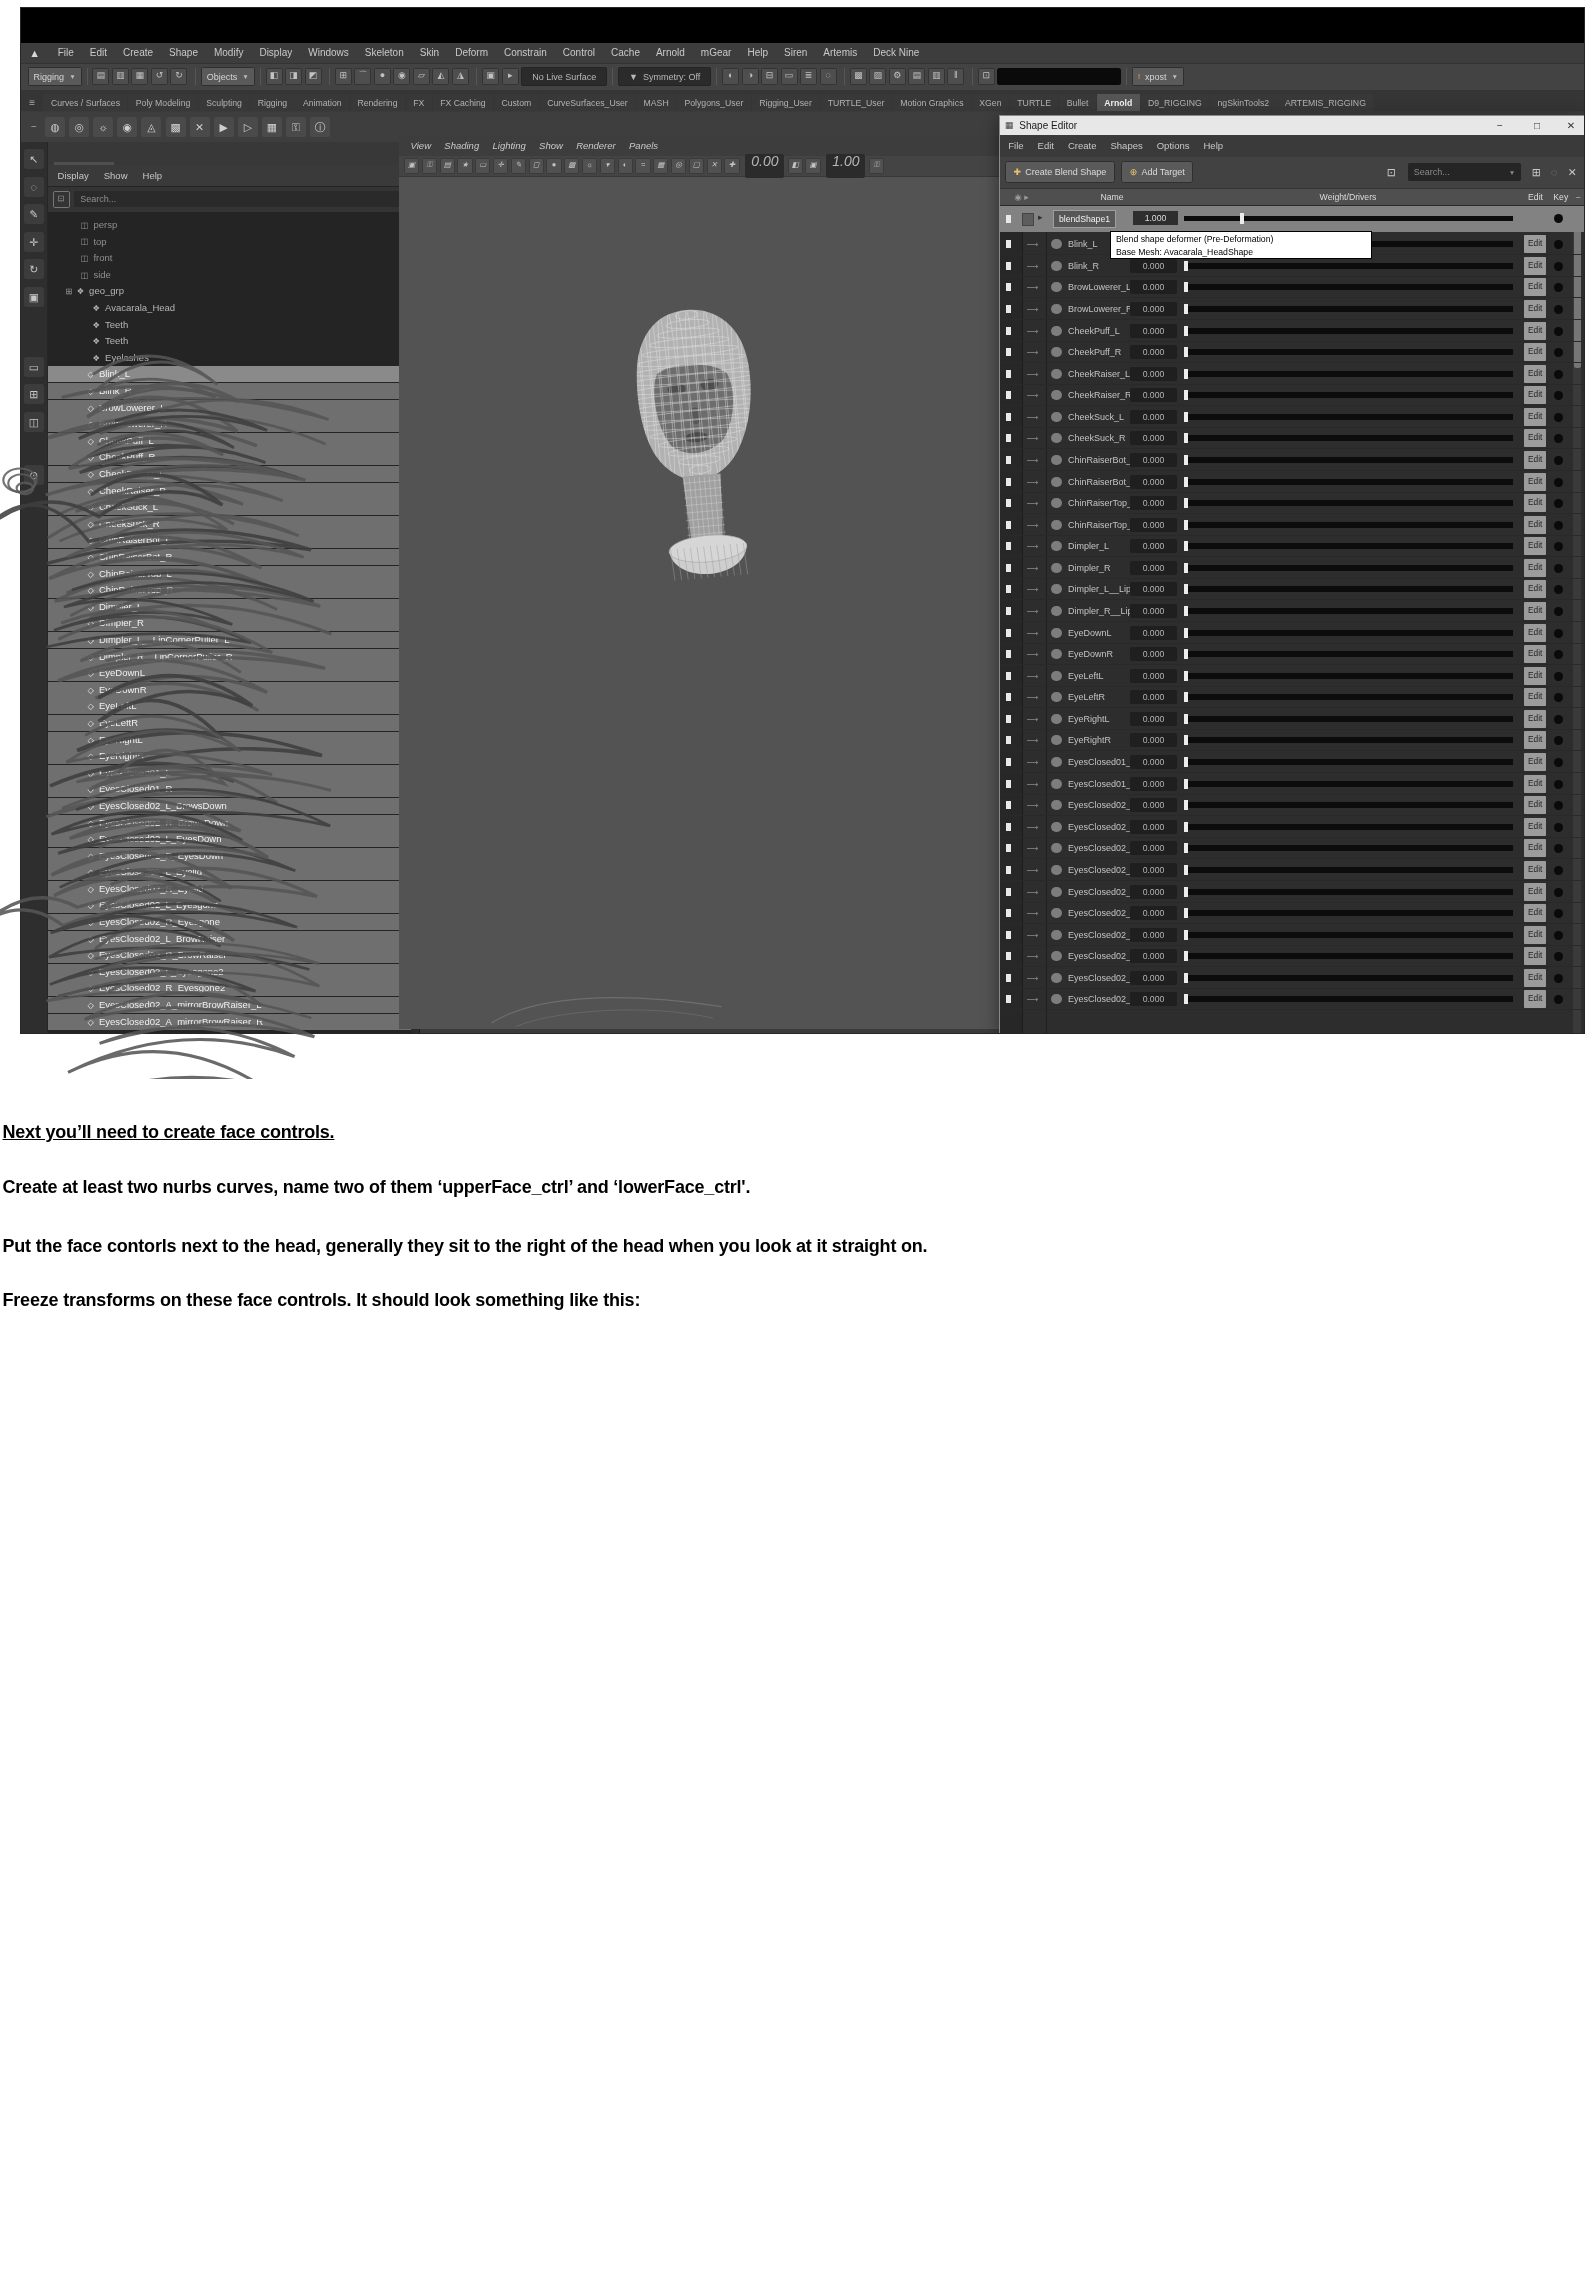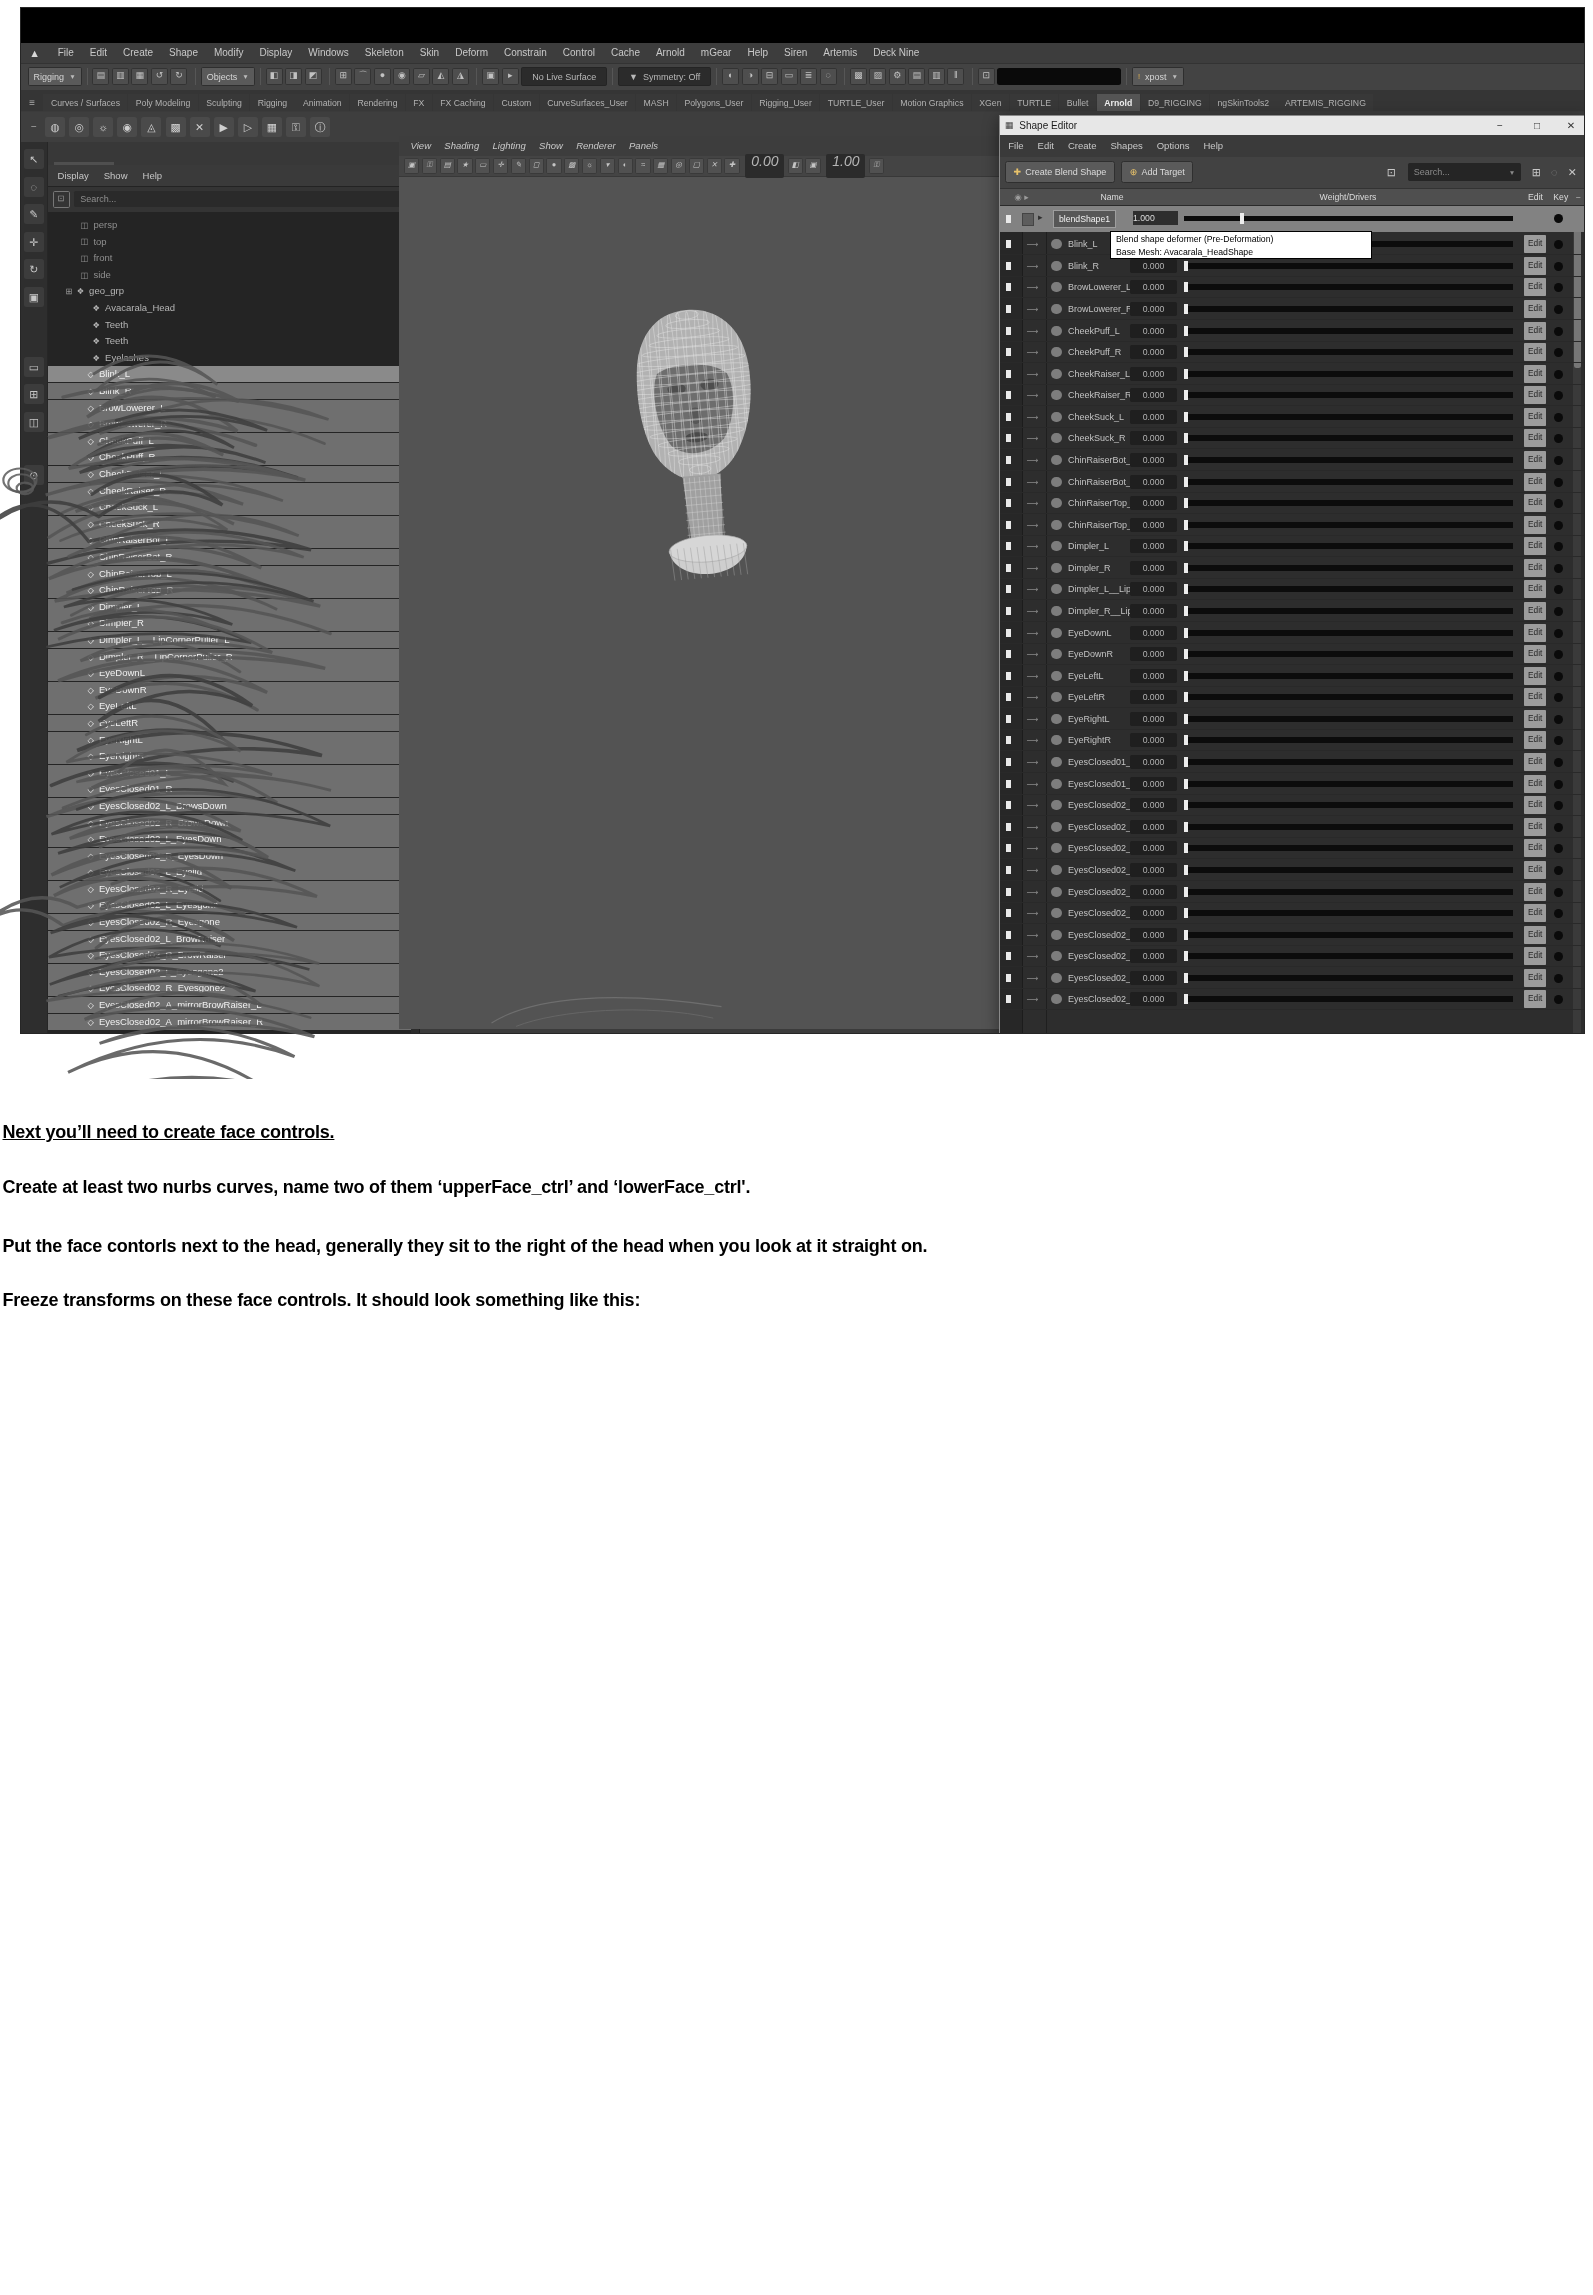--- a/index.html
+++ b/index.html
@@ -633,21 +633,21 @@
         </div>
       <div class="se-tooltip">
         <div>Blend shape deformer (Pre-Deformation)</div>
         <div>Base Mesh: Avacarala_HeadShape</div>
       </div>
     <div class="se-bsrow">
           <div class="se-vis" style="top: 9px;"></div>
           <div style="position: absolute; left: 21.6px; top: 7.5px; width: 10.8px; height: 10.8px; background: rgb(93, 93, 93); border: 0.8px solid rgb(68, 68, 68);"></div>
           <div style="position: absolute; left: 38px; top: 6.6px; color: rgb(46, 46, 46); font-size: 9px;">▸</div>
           <div style="position: absolute; left: 53px; top: 4.1px; width: 61px; height: 16px; background: rgb(87, 87, 87); border: 0.8px solid rgb(158, 158, 158); color: rgb(242, 242, 242); font-size: 8.7px; text-align: center; line-height: 16px;">blendShape1</div>
-          <div style="position: absolute; left: 133px; top: 5px; width: 45px; height: 14px; background: rgb(46, 46, 46); color: rgb(221, 221, 221); font-size: 8.7px; line-height: 14px;">1.000</div>
+          <div style="position: absolute; left: 133px; top: 5px; width: 45px; height: 14px; background: rgb(46, 46, 46); color: rgb(221, 221, 221); font-size: 8.7px; text-align: center; line-height: 14px;">1.000</div>
           <div class="se-track" style="top: 10px;">
             <div class="se-handle" style="left: 56px;"></div>
           </div>
           <div class="se-key" style="top: 8.3px;"></div>
         </div>
         <div class="se-row" style="top: 28px;">
           <div class="se-vis"></div>
           <div class="se-branch">⟶</div>
           <div class="se-circ"></div>
           <div class="se-name">Blink_L</div>

